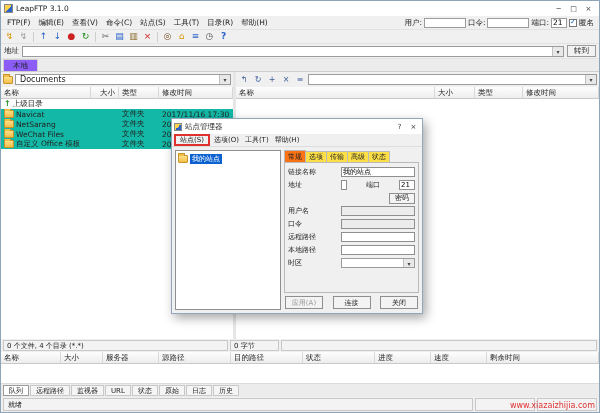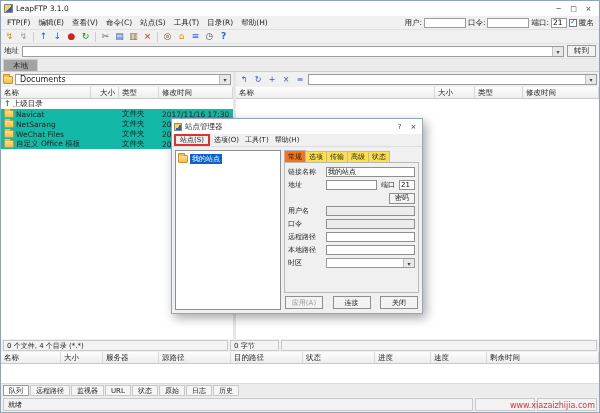--- a/index.html
+++ b/index.html
@@ -31,21 +31,21 @@
   
   .addressbar{height:15px;display:flex;align-items:center;gap:3px;padding:0 3px;border-bottom:1px solid #e2e2e2;flex:0 0 auto;font-size:7.5px}
   .combo{height:11px;background:#fff;border:1px solid #9b9b9b;display:flex;align-items:center;padding-left:4px;min-width:0}
   .combo .cval{overflow:hidden;white-space:nowrap}
   .combo .arrow{margin-left:auto;width:11px;height:100%;background:#e8e8e8;border-left:1px solid #c0c0c0;
                 display:flex;align-items:center;justify-content:center;font-size:6px;color:#444;flex:0 0 auto}
   .grow{flex:1}
   .go-btn{height:12px;padding:0 6px;background:#f2f2f2;border:1px solid #9b9b9b;display:flex;align-items:center;font-size:7.5px;flex:0 0 auto}
   
   .tabstrip{height:13px;display:flex;align-items:flex-end;padding:0 2px;background:#ececec;border-bottom:1px solid #cfcfcf;flex:0 0 auto}
-  .vtab{height:12px;padding:0 9px;background:#a3a3a3;border:1px solid #cfcfcf;border-bottom:none;font-size:7.5px;display:flex;align-items:center}
+  .vtab{height:12px;padding:0 9px;background:#8b5cf6;border:1px solid #cfcfcf;border-bottom:none;font-size:7.5px;display:flex;align-items:center}
   
   .panels{flex:1;display:flex;min-height:0}
   .panel{display:flex;flex-direction:column;min-width:0;background:#fff}
   .panel.local{width:232px;flex:0 0 auto}
   .panel.remote{flex:1}
   .splitter{width:3px;background:#e6e6e6;flex:0 0 auto;cursor:col-resize}
   .panel-tb{height:15px;display:flex;align-items:center;gap:2px;padding:0 2px;background:#f0f0f0;flex:0 0 auto}
   .pti{width:12px;height:11px;display:flex;align-items:center;justify-content:center;font-size:8px;color:#3a5d9c}
   .folder-ico{width:10px;height:8px;background:linear-gradient(#ffe08a,#f2bf49);border:1px solid #c9952b;border-radius:1px;position:relative;flex:0 0 auto}
   .folder-ico::before{content:"";position:absolute;top:-3px;left:-1px;width:5px;height:2px;background:#f2bf49;border:1px solid #c9952b;border-bottom:none;border-radius:1px 1px 0 0}
@@ -91,21 +91,21 @@
   .dlg-body{flex:1;display:flex;gap:3px;padding:3px;min-height:0}
   .dlg-tree{width:106px;background:#fff;border:1px solid #8f8f8f;flex:0 0 auto;padding:2px 1px}
   .tree-item{display:flex;align-items:center;gap:2px;height:11px;padding:0 1px;font-size:7px}
   .tree-sel{background:#0b61d0;color:#fff;padding:0 2px}
   .dlg-right{flex:1;display:flex;flex-direction:column;min-width:0}
   .dlg-tabs{display:flex;align-items:flex-end;height:12px;flex:0 0 auto}
   .dtab{height:11px;padding:0 3px;font-size:7px;display:flex;align-items:center;background:#fde047;
         border:1px solid #b9b9b9;border-bottom:none;margin-right:-1px;white-space:nowrap}
   .dtab.active{background:#f97316;height:12px;position:relative;z-index:1}
   .dlg-form{flex:1;border:1px solid #b9b9b9;padding:3px 3px 1px;display:flex;flex-direction:column;gap:1px;min-height:0}
-  .frm-row{display:flex;align-items:center;gap:4px;height:12px;flex:0 0 auto}
+  .frm-row{display:flex;align-items:center;gap:19px;height:12px;flex:0 0 auto}
   .frm-label{width:34px;font-size:7px;flex:0 0 auto;white-space:nowrap;overflow:hidden}
   .frm-input{flex:1;height:10px;border:1px solid #8f8f8f;background:#fff;font-size:7px;font-family:inherit;padding:0 1px;min-width:0}
   .frm-input:disabled{background:#ececec;color:#888}
   .mini-label{font-size:7px;flex:0 0 auto}
   .port-input{flex:0 0 auto;width:16px}
   .frm-btn{height:11px;padding:0 5px;background:#f3f3f3;border:1px solid #8f8f8f;font-size:7px;margin-left:auto;display:flex;align-items:center}
   .dlg-combo{flex:1;height:10px}
   .dlg-btns{height:17px;display:flex;align-items:center;justify-content:space-between;padding:2px 1px 0;flex:0 0 auto}
   .dlg-btn{height:13px;min-width:38px;background:#f3f3f3;border:1px solid #8f8f8f;font-size:7px;
            display:flex;align-items:center;justify-content:center;padding:0 4px}

